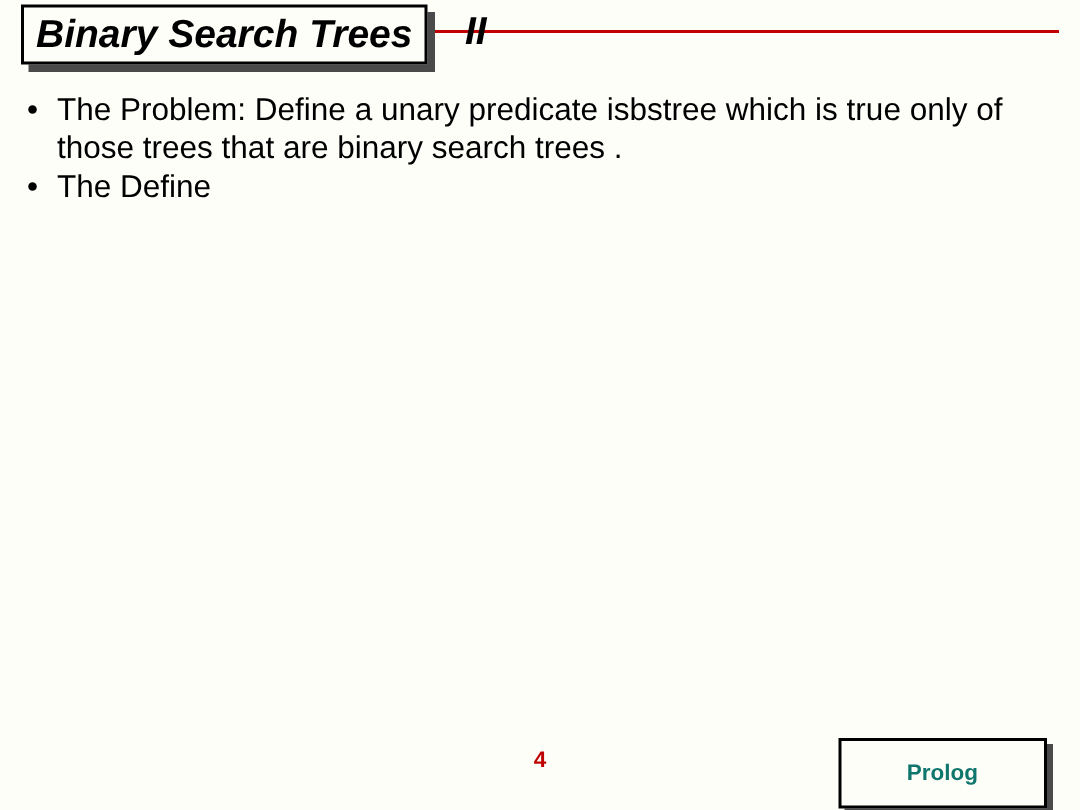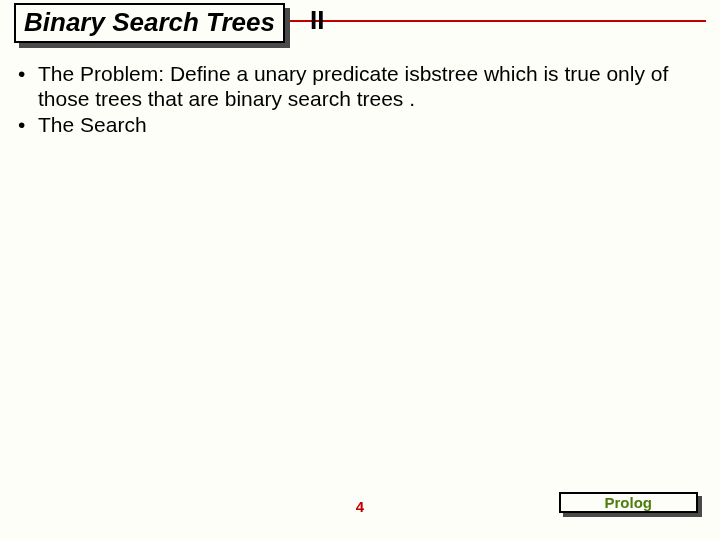--- a/index.html
+++ b/index.html
@@ -44,20 +44,21 @@
     height: 0;
     border-top: 2.5px solid #c00000;
     z-index: -1;
   }
   .title-suffix {
     position: absolute;
     top: 5px;
     left: 310px;
     font-size: 26px;
     font-weight: bold;
+    font-style: italic;
   }
   .content {
     position: absolute;
     top: 62px;
     left: 16px;
     right: 16px;
   }
   .bullet-block { margin-bottom: 22px; }
   .bullet {
     display: flex;
@@ -107,24 +108,24 @@
     top: 4px;
     left: 4px;
     width: 100%;
     height: 100%;
     background: #4a4a4a;
   }
   .footer-front {
     position: relative;
     background: #fefef8;
     border: 2px solid #000;
-    padding: 0 44px;
+    padding: 13px 44px;
     font-size: 15px;
     font-weight: bold;
-    color: #4d7c0f;
+    color: #0f766e;
   }
 </style>
 </head>
 <body>
 
 <div class="title-rule"></div>
 
 <div class="title-box">
   <div class="title-shadow"></div>
   <div class="title-front">Binary Search Trees</div>
@@ -132,21 +133,21 @@
 <div class="title-suffix">II</div>
 
 <div class="content">
   <div class="bullet-block">
     <div class="bullet">
       <span class="dot">•</span>
       <span class="txt">The Problem: Define a unary predicate isbstree which is true only of those trees that are binary search trees .</span>
     </div>
     <div class="bullet">
       <span class="dot">•</span>
-      <span class="txt">The Search</span>
+      <span class="txt">The Define</span>
     </div>
   </div>
 
 </div>
 
 <div class="footer">
   <div class="page-num">4</div>
   <div class="footer-box">
     <div class="footer-shadow"></div>
     <div class="footer-front">Prolog</div>

